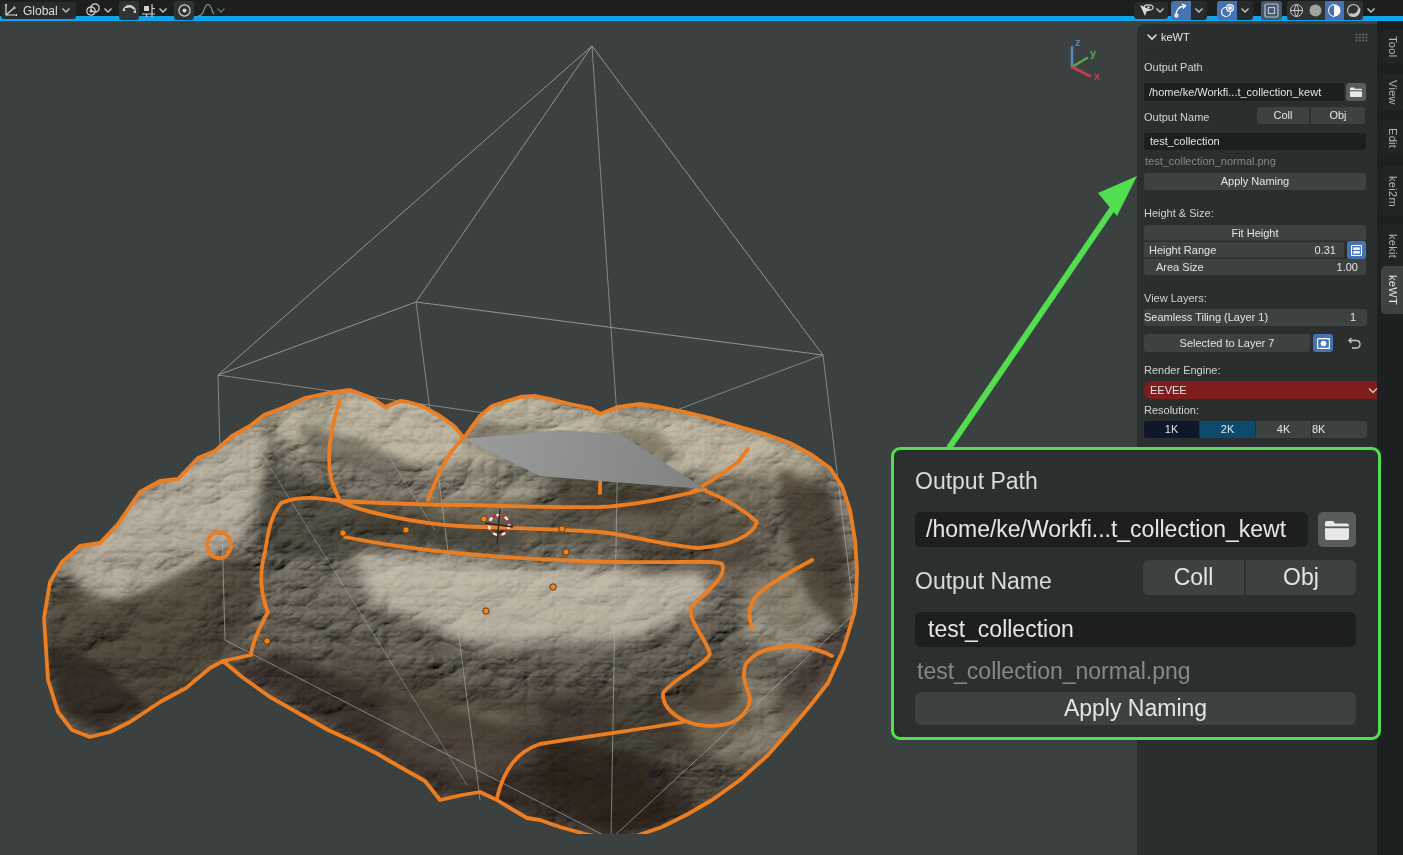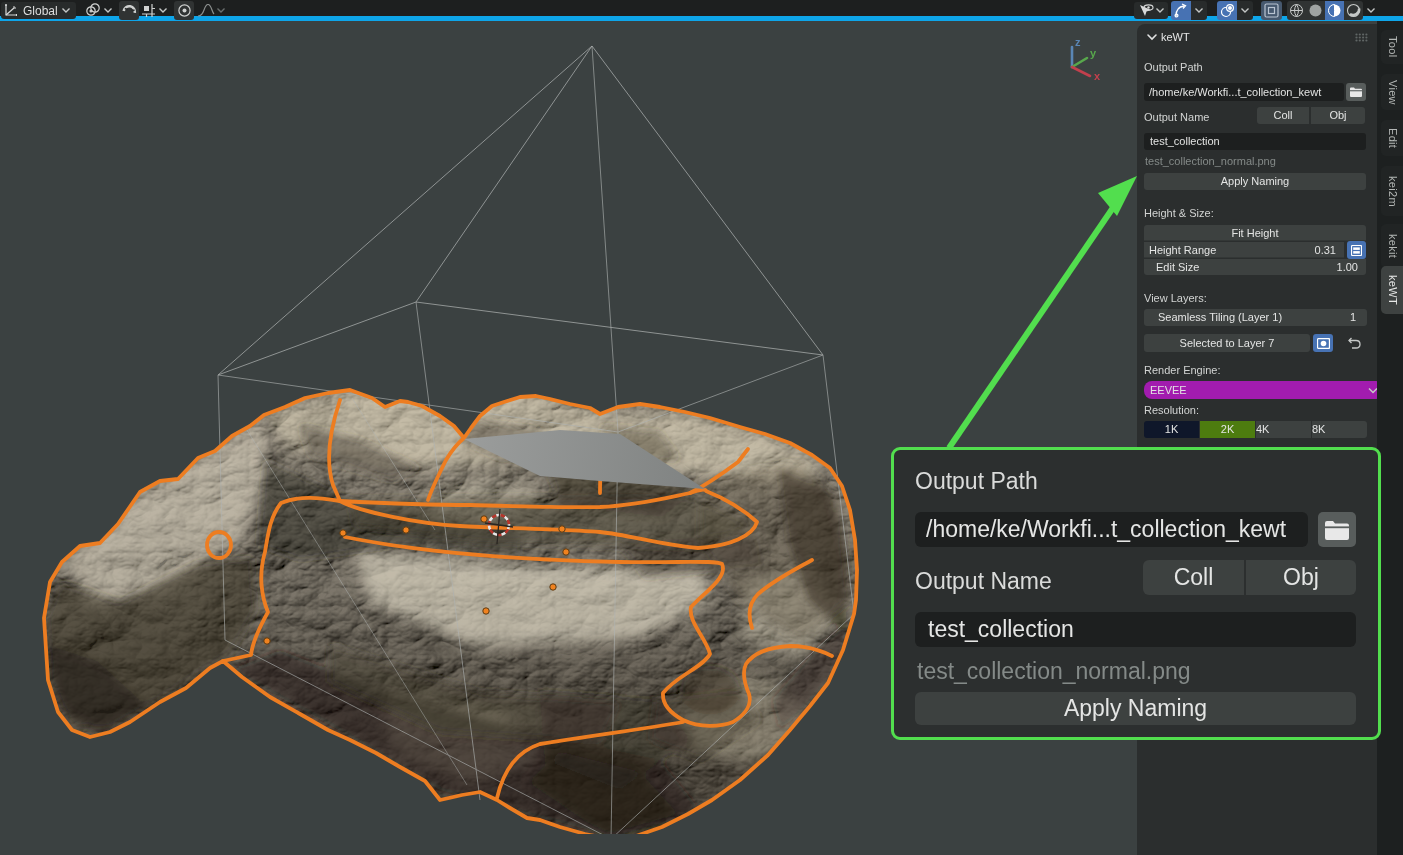--- a/index.html
+++ b/index.html
@@ -298,47 +298,47 @@
 <div style="position:absolute;left:7px;top:183px;color:#d2d4d3">Height &amp; Size:</div>
 <div style="position:absolute;left:7px;top:201px;width:222px;height:16px;background:#3d4140;border-radius:3px 3px 0 0;color:#e4e5e4;text-align:center;line-height:16px;border-bottom:1px solid #333736">Fit Height</div>
 <div style="position:absolute;left:7px;top:218px;width:200px;height:16px;background:#3d4140;color:#e4e5e4;line-height:16px;border-bottom:1px solid #333736"><span style="margin-left:5px">Height Range</span><span style="position:absolute;right:8px">0.31</span></div>
 <div style="position:absolute;left:210px;top:217px;width:19px;height:18px;background:#4772b3;border-radius:3px">
 <svg width="11" height="11" viewBox="0 0 11 11" style="margin:3.5px 0 0 4px">
         <rect x="0.5" y="0.5" width="10" height="10" rx="1" fill="none" stroke="#fff" stroke-width="1.2"></rect>
         <rect x="2.2" y="2.4" width="6.6" height="2.5" fill="#fff"></rect>
         <rect x="2.2" y="6.1" width="6.6" height="2.5" fill="#fff"></rect>
       </svg>
 </div>
-<div style="position:absolute;left:7px;top:235px;width:222px;height:16px;background:#3d4140;border-radius:0 0 3px 3px;color:#e4e5e4;line-height:16px"><span style="margin-left:12px">Edit Size</span><span style="position:absolute;right:8px">1.00</span></div>
+<div style="position:absolute;left:7px;top:235px;width:222px;height:16px;background:#3d4140;border-radius:0 0 3px 3px;color:#e4e5e4;line-height:16px"><span style="margin-left:12px">Area Size</span><span style="position:absolute;right:8px">1.00</span></div>
 <div style="position:absolute;left:7px;top:268px;color:#d2d4d3">View Layers:</div>
-<div style="position:absolute;left:7px;top:285px;width:223px;height:17px;background:#3d4140;border-radius:3px;color:#e4e5e4;line-height:17px"><span style="margin-left:14px">Seamless Tiling (Layer 1)</span><span style="position:absolute;right:11px">1</span></div>
+<div style="position:absolute;left:7px;top:285px;width:223px;height:17px;background:#3d4140;border-radius:3px;color:#e4e5e4;line-height:17px"><span style="">Seamless Tiling (Layer 1)</span><span style="position:absolute;right:11px">1</span></div>
 <div style="position:absolute;left:7px;top:310px;width:166px;height:18px;background:#3d4140;border-radius:3px;color:#e4e5e4;text-align:center;line-height:18px">Selected to Layer 7</div>
 <div style="position:absolute;left:176px;top:310px;width:20px;height:18px;background:#4772b3;border-radius:3px">
 <svg width="13" height="11" viewBox="0 0 13 11" style="margin:3.5px 0 0 3.5px">
         <rect x="0.5" y="0.5" width="12" height="10" rx="1.2" fill="none" stroke="#fff" stroke-width="1.3"></rect>
         <circle cx="6.5" cy="5.5" r="2.8" fill="#fff"></circle>
       </svg>
 </div>
 <div style="position:absolute;left:206px;top:310px;width:23px;height:18px">
 <svg width="13" height="12" viewBox="0 0 13 12" style="margin:3px 0 0 5px">
         <path d="M3.5 1 L1 3.5 L3.5 6" stroke="#c6c9c8" stroke-width="1.3" fill="none"></path>
         <path d="M1 3.5 L8 3.5 Q12 3.5 12 7.2 Q12 11 8 11 L4 11" stroke="#c6c9c8" stroke-width="1.3" fill="none"></path>
       </svg>
 </div>
 <div style="position:absolute;left:7px;top:340px;color:#d2d4d3">Render Engine:</div>
-<div style="position:absolute;left:7px;top:357px;width:240px;height:18px;background:#a21caf;border-radius:8px;color:#e2e3e2;line-height:18px"><span style="margin-left:6px">EEVEE</span>
+<div style="position:absolute;left:7px;top:357px;width:240px;height:18px;background:#7f1d1d;border-radius:8px;color:#e2e3e2;line-height:18px"><span style="margin-left:6px">EEVEE</span>
 <svg width="10" height="7" viewBox="0 0 10 7" style="position:absolute;right:6px;top:6px">
         <path d="M1 1.5 L5 5.5 L9 1.5" stroke="#c6c9c8" stroke-width="1.5" fill="none"></path>
       </svg>
 </div>
 <div style="position:absolute;left:7px;top:380px;color:#d2d4d3">Resolution:</div>
 <div style="position:absolute;left:7px;top:397px;width:223px;height:17px">
 <div style="position:absolute;left:0;width:55px;height:17px;background:#0f172a;border-radius:3px 0 0 3px;color:#e4e5e4;text-align:center;line-height:17px">1K</div>
-<div style="position:absolute;left:56px;width:55px;height:17px;background:#4d7c0f;color:#e4e5e4;text-align:center;line-height:17px">2K</div>
-<div style="position:absolute;left:112px;width:55px;height:17px;background:#3d4140;color:#e4e5e4;line-height:17px">4K</div>
+<div style="position:absolute;left:56px;width:55px;height:17px;background:#0c4a6e;color:#e4e5e4;text-align:center;line-height:17px">2K</div>
+<div style="position:absolute;left:112px;width:55px;height:17px;background:#3d4140;color:#e4e5e4;text-align:center;line-height:17px">4K</div>
 <div style="position:absolute;left:168px;width:55px;height:17px;background:#3d4140;border-radius:0 3px 3px 0;color:#e4e5e4;text-align:left;line-height:17px">8K</div>
 </div>
 </div>
 <div id="tabs">
 <div class="tab" style="top:9px;height:34px;line-height:21px">Tool</div>
 <div class="tab" style="top:53px;height:36px;line-height:21px">View</div>
 <div class="tab" style="top:99px;height:36px;line-height:21px">Edit</div>
 <div class="tab" style="top:145px;height:50px;line-height:21px">kei2m</div>
 <div class="tab" style="top:203px;height:44px;line-height:21px">kekit</div>
 <div class="tab active" style="top:245px;height:48px;line-height:21px">keWT</div>

